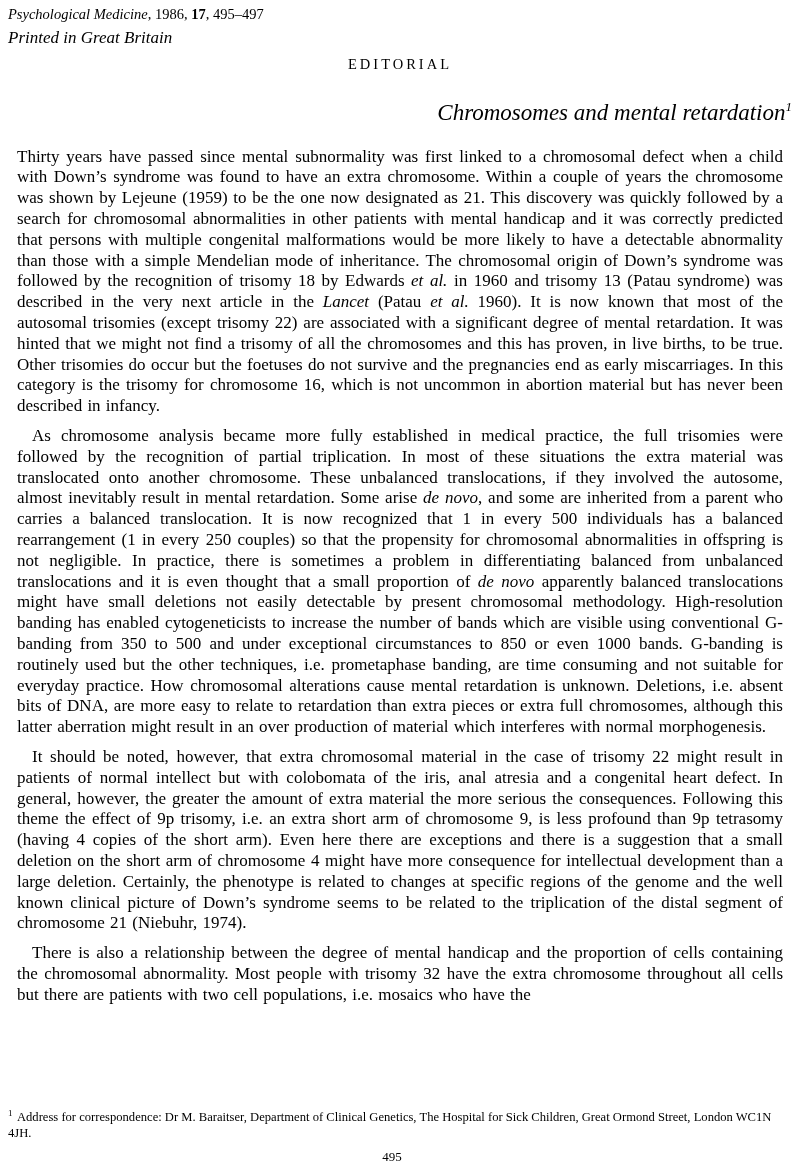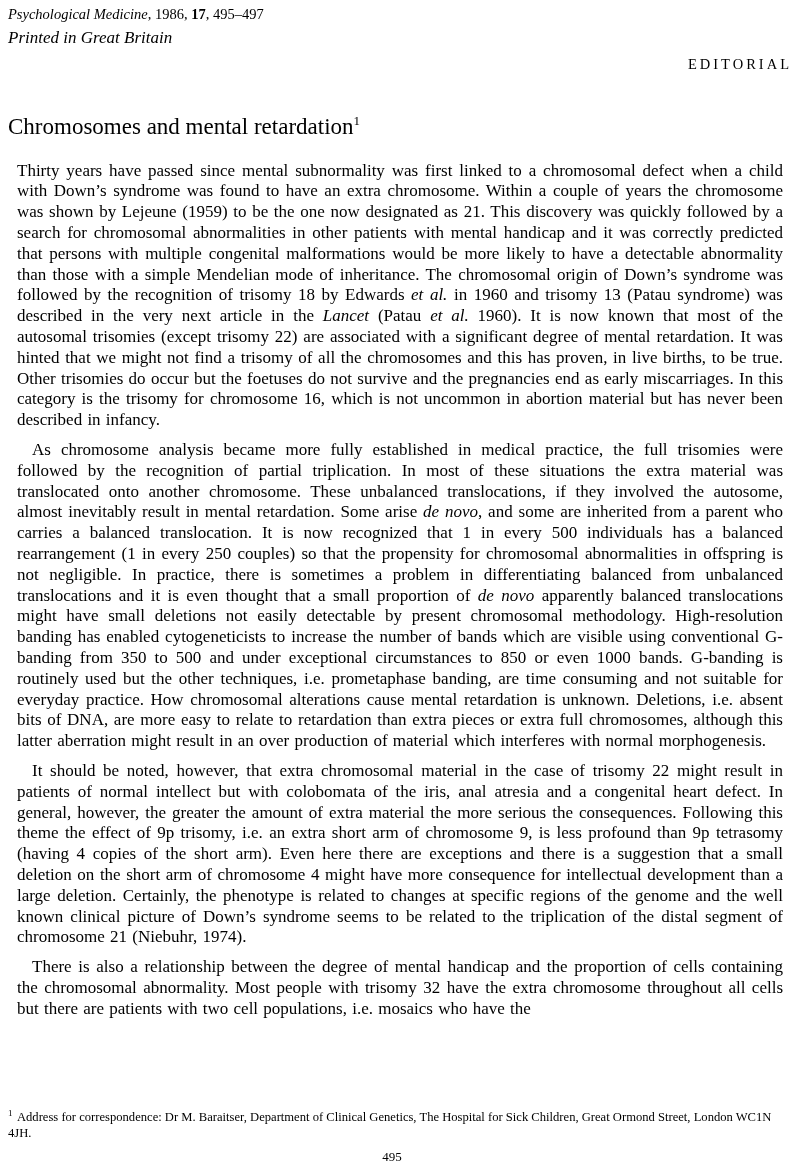--- a/index.html
+++ b/index.html
@@ -24,31 +24,32 @@
     line-height: 18px;
   }
   .printed-line {
     margin: 7px 0 0 0;
     font-size: 17px;
     font-style: italic;
     line-height: 16px;
   }
   .section-label {
     margin: 9px 0 0 0;
-    text-align: right;
+    text-align: center;
     font-size: 14.5px;
     letter-spacing: 3px;
     line-height: 18px;
   }
   .article-title {
-    margin: 35px 0 21px 0;
-    text-align: left;
+    margin: 21px 0 21px 0;
+    text-align: right;
     font-size: 23px;
     font-weight: normal;
     line-height: 26px;
+    font-style: italic;
   }
   .article-title sup {
     font-size: 13px;
   }
   .body-copy p.para {
     margin: 9px;
     font-size: 17px;
     line-height: 20.8px;
     text-align: justify;
     text-indent: 15px;

